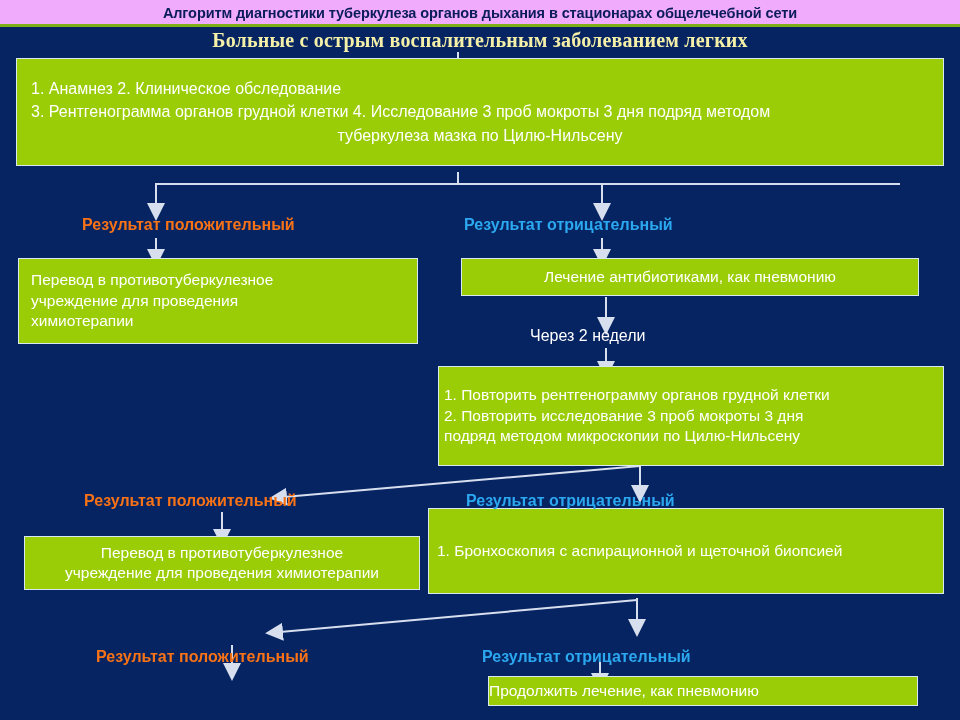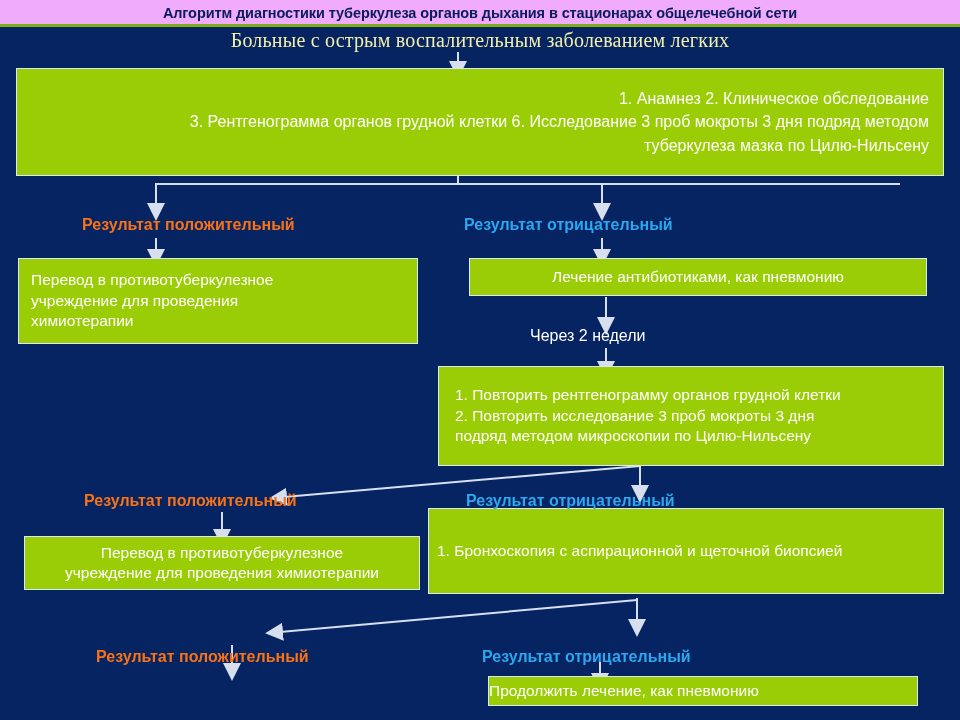--- a/index.html
+++ b/index.html
@@ -52,21 +52,21 @@
 
   
   .subtitle {
     position: absolute;
     left: 0;
     top: 29px;
     width: 960px;
     text-align: center;
     color: #F5F0A8;
     font-family: "Liberation Serif", serif;
-    font-weight: normal;
+    font-weight: bold;
     font-size: 20px;
     letter-spacing: 0.2px;
   }
 
   
   .gbox {
     position: absolute;
     background: #9BCD07;
     border: 1px solid #D8E8F4;
     box-sizing: border-box;
@@ -149,42 +149,42 @@
     <line x1="222" y1="512" x2="222" y2="532" stroke="#D7DEEE" stroke-width="2" marker-end="url(#ah)"></line>
 
     <polyline points="637,600 280,632" fill="none" stroke="#D7DEEE" stroke-width="2" marker-end="url(#ah)"></polyline>
     <line x1="637" y1="598" x2="637" y2="622" stroke="#D7DEEE" stroke-width="2" marker-end="url(#ah)"></line>
 
     <line x1="232" y1="645" x2="232" y2="666" stroke="#D7DEEE" stroke-width="2" marker-end="url(#ah)"></line>
 
     <line x1="600" y1="662" x2="600" y2="676" stroke="#D7DEEE" stroke-width="2" marker-end="url(#ah)"></line>
   </svg>
 
-  <div class="gbox" style="left:16px; top:68px; width:928px; height:108px; padding:16px 14px; font-size:16px; line-height:1.45;align-items:flex-end;">
+  <div class="gbox" style="left:16px; top:58px; width:928px; height:108px; padding:16px 14px; font-size:16px; line-height:1.45;">
     <div class="ln">1.    Анамнез                          2. Клиническое обследование</div>
-    <div class="ln">3. Рентгенограмма органов грудной клетки    6. Исследование 3 проб мокроты 3  дня подряд методом</div>
+    <div class="ln">3. Рентгенограмма органов грудной клетки    4. Исследование 3 проб мокроты 3  дня подряд методом</div>
     <div class="ln" style="text-align:center;">туберкулеза мазка по Цилю-Нильсену</div>
   </div>
 
   <div class="lbl pos" style="left:82px; top:216px;">Результат положительный</div>
   <div class="lbl neg" style="left:464px; top:216px;">Результат отрицательный</div>
 
   <div class="gbox" style="left:18px; top:258px; width:400px; height:86px; padding:0 12px;">
     <div class="ln">Перевод в противотуберкулезное</div>
     <div class="ln"> учреждение  для проведения</div>
     <div class="ln"> химиотерапии</div>
   </div>
 
-  <div class="gbox" style="left:461px; top:258px; width:458px; height:38px; align-items:center;margin-left:8px;">
+  <div class="gbox" style="left:461px; top:258px; width:458px; height:38px; align-items:center;">
     <div class="ln">Лечение антибиотиками, как пневмонию</div>
   </div>
 
   <div class="cap" style="left:530px; top:327px; font-size:16px;">Через 2 недели</div>
 
-  <div class="gbox" style="left:438px; top:366px; width:506px; height:100px; padding:0 16px;">
+  <div class="gbox" style="left:438px; top:366px; width:506px; height:100px; padding:0 5px;">
     <div class="ln">1.    Повторить рентгенограмму органов грудной клетки</div>
     <div class="ln">2. Повторить исследование 3 проб мокроты  3 дня</div>
     <div class="ln"> подряд методом микроскопии по Цилю-Нильсену</div>
   </div>
 
   <div class="lbl pos" style="left:84px; top:492px;">Результат положительный</div>
   <div class="lbl neg" style="left:466px; top:492px; z-index:5;">Результат отрицательный</div>
 
   <div class="gbox" style="left:428px; top:508px; width:516px; height:86px; padding:0 8px; line-height:1.9;gap:6px;">
     <div class="ln">1. Бронхоскопия с аспирационной и щеточной биопсией</div>

